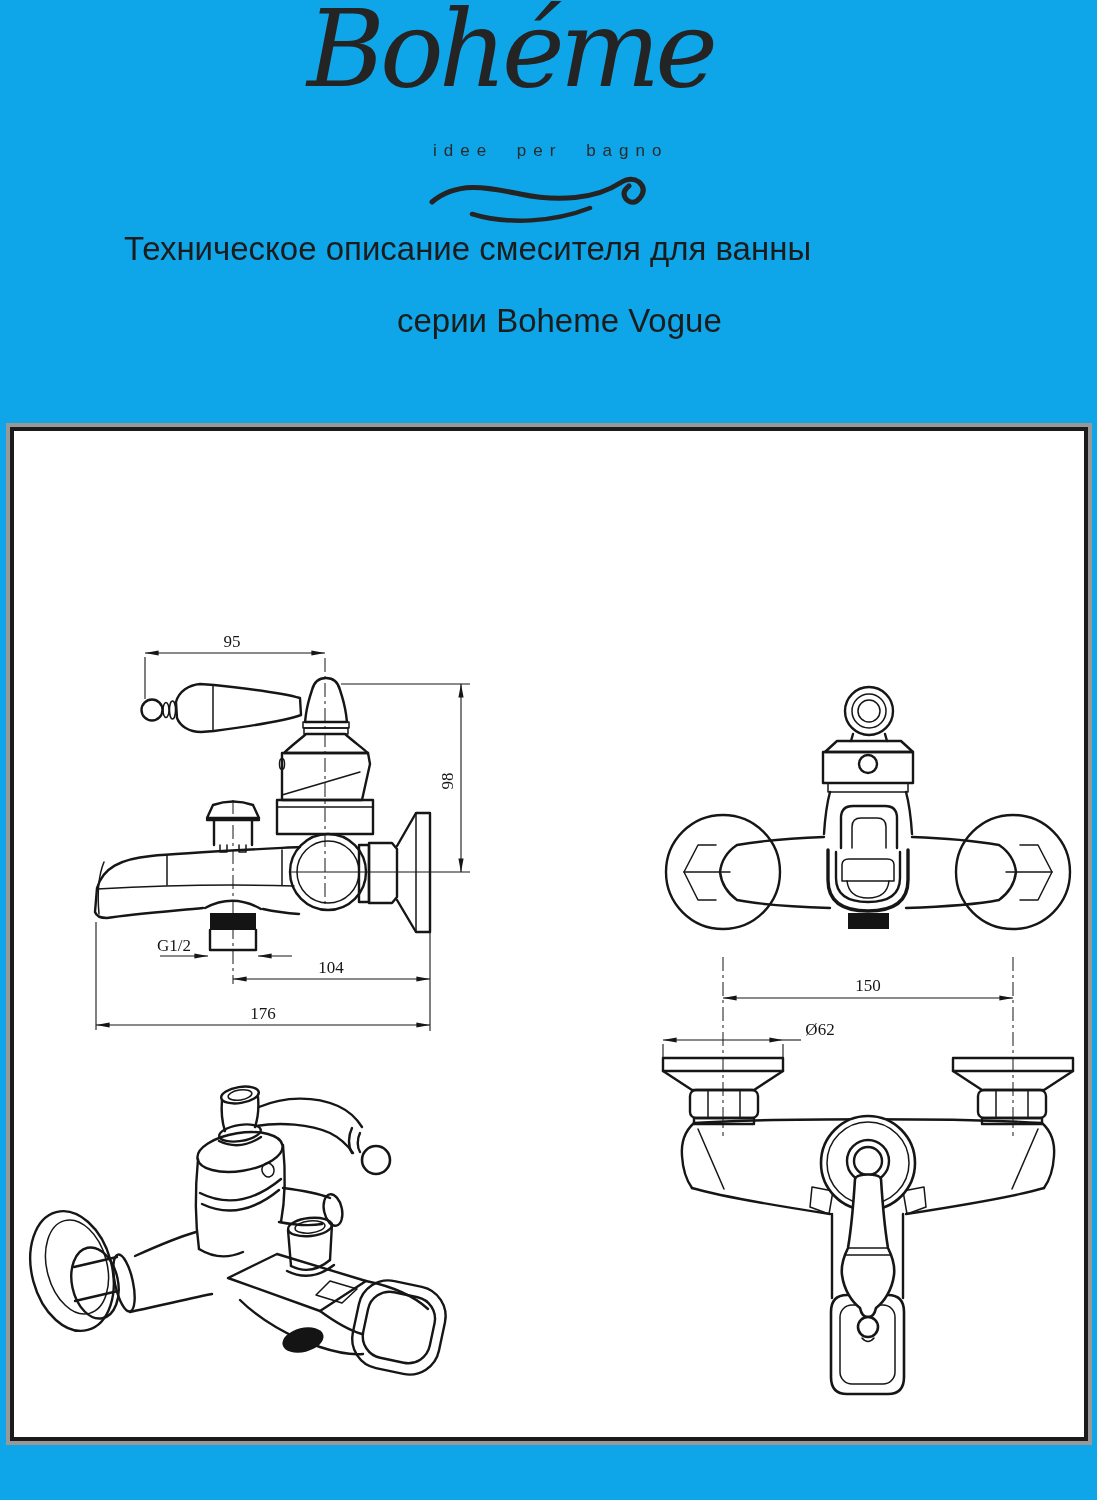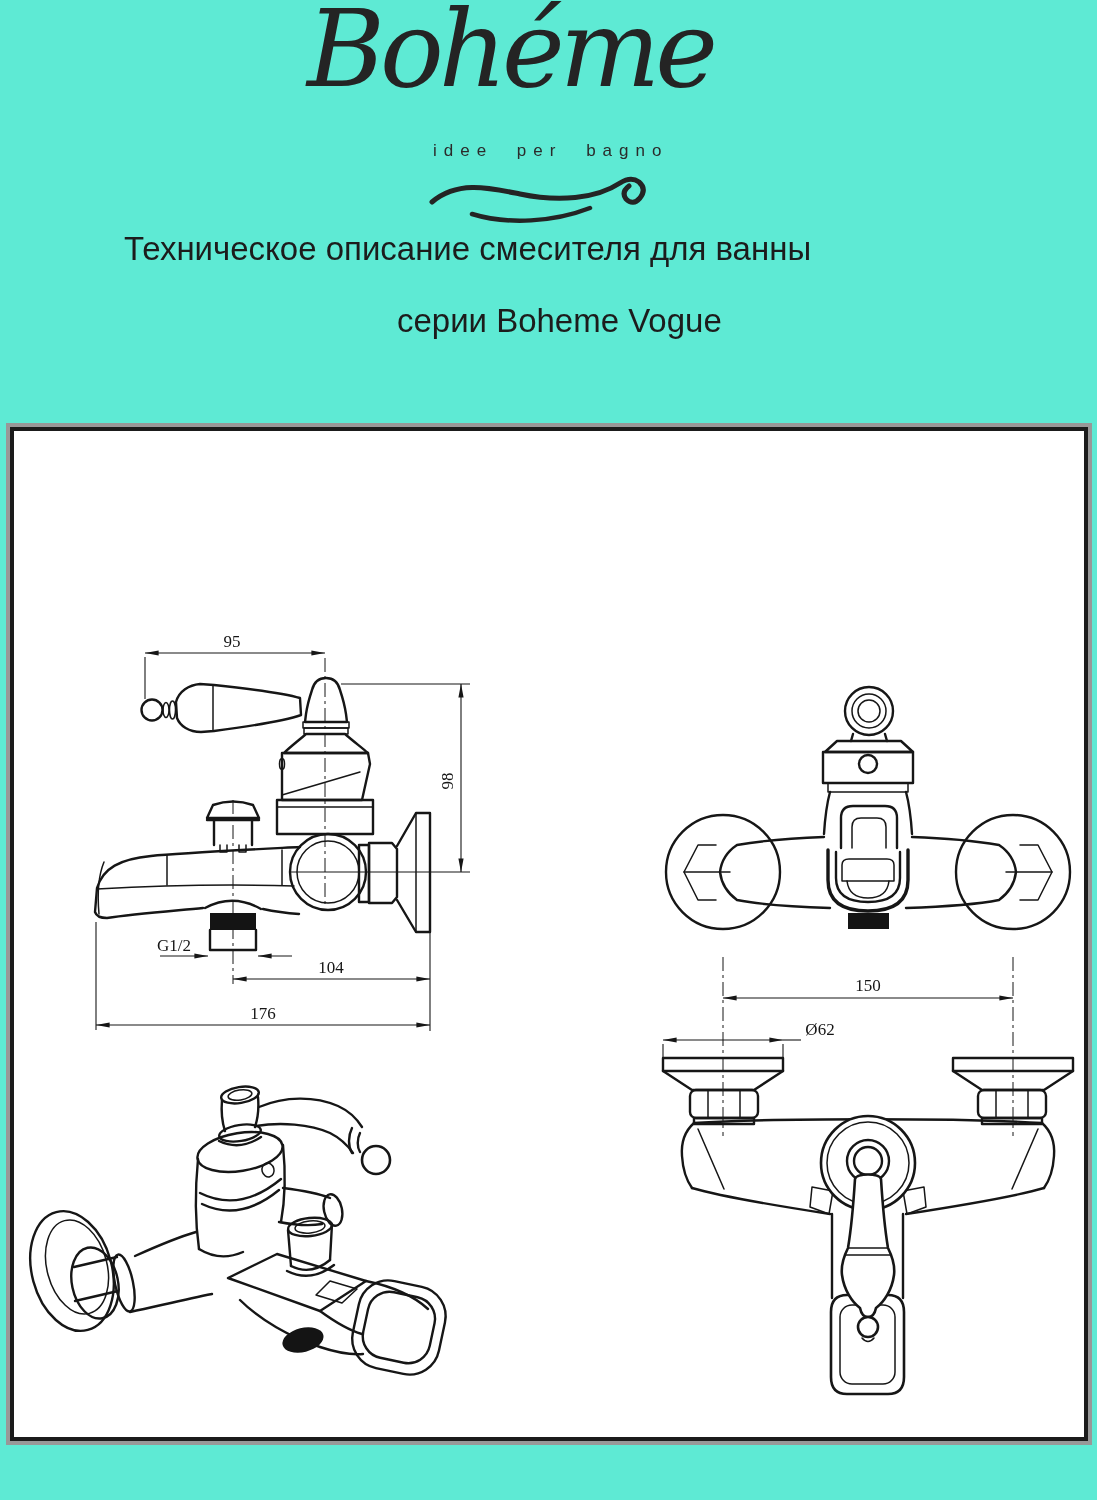--- a/index.html
+++ b/index.html
@@ -1,16 +1,16 @@
 <!DOCTYPE html>
 <html><head>
 <meta charset="utf-8">
 <style>
   html,body{margin:0;padding:0;background:#ffffff;}
-  #page{position:relative;width:1097px;height:1500px;background:#5eead4;overflow:hidden;
+  #page{position:relative;width:1097px;height:1500px;background:#0ea5e9;overflow:hidden;
         font-family:"Liberation Sans",sans-serif;color:#1f1f1f;}
   
   #logo{position:absolute;left:0;top:0;width:1097px;text-align:center;}
   .brand{position:absolute;left:260px;top:-12px;width:500px;text-align:center;
          font-family:"DejaVu Serif",serif;font-style:italic;font-weight:500;
          font-size:106px;letter-spacing:-5px;color:#242424;}
   .tagline{position:absolute;left:433px;top:141px;width:215px;text-align:center;
            font-family:"Liberation Sans",sans-serif;font-size:17px;letter-spacing:7px;
            word-spacing:12px;color:#2b2b2b;white-space:nowrap;}
   .flourish{position:absolute;left:428px;top:168px;}

